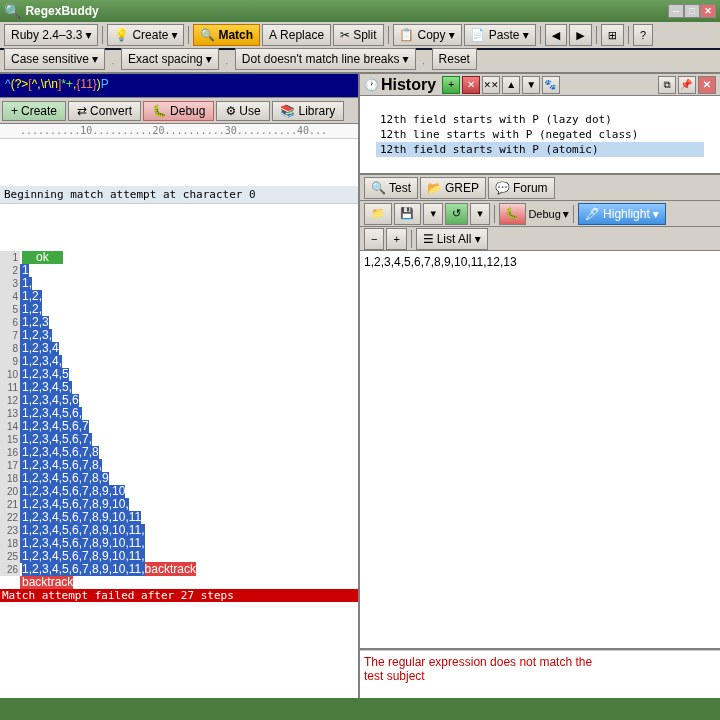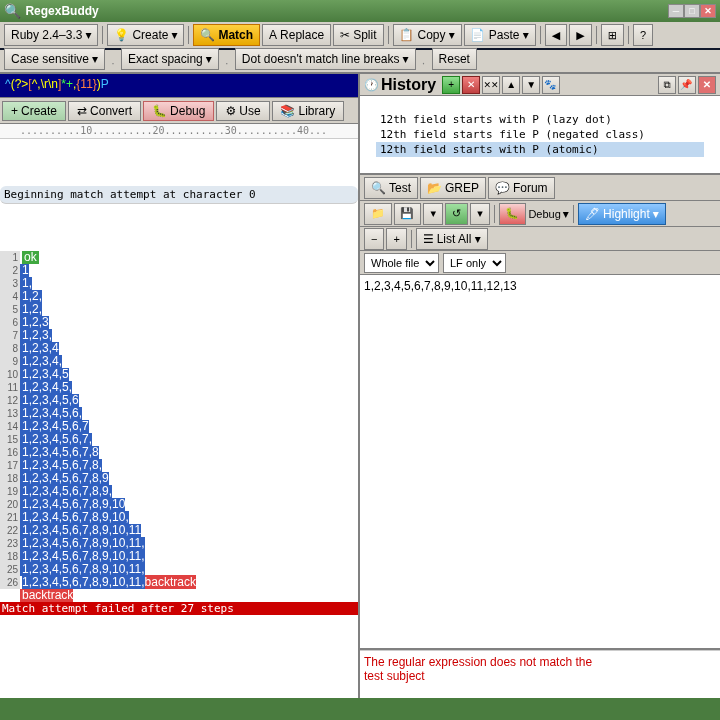--- a/index.html
+++ b/index.html
@@ -243,25 +243,25 @@
           <span>Use</span>
         </button>
         <button class="left-tab">
           <span>📚</span>
           <span>Library</span>
         </button>
       </div>
 
       <div class="debug-area">
         <div class="debug-ruler">..........10..........20..........30..........40...</div>
-        <div style="background:#e0e8f0; padding: 2px 4px; font-size:11px; font-family: monospace; border-bottom:1px solid #ccc;border-radius:6px;">Beginning match attempt at character 0</div>
+        <div style="background:#e0e8f0; padding: 2px 4px; font-size:11px; font-family: monospace; border-bottom:1px solid #ccc;">Beginning match attempt at character 0</div>
         <div class="debug-content" id="debug-lines-container">
         <div class="debug-line">
               <span class="line-num">1</span>
-              <span class="line-content"><span style="background:#40a840;color:white;padding:0 2px;">ok</span></span>
+              <span class="line-content"><span style="background:#40a840;color:white;padding:0 14px;">ok</span></span>
             </div>
             <div class="debug-line">
               <span class="line-num">2</span>
               <span class="line-content sel">1</span>
             </div>
             <div class="debug-line">
               <span class="line-num">3</span>
               <span class="line-content sel">1,</span>
             </div>
             <div class="debug-line">
@@ -316,24 +316,20 @@
               <span class="line-num">16</span>
               <span class="line-content sel">1,2,3,4,5,6,7,8</span>
             </div>
             <div class="debug-line">
               <span class="line-num">17</span>
               <span class="line-content sel">1,2,3,4,5,6,7,8,</span>
             </div>
             <div class="debug-line">
               <span class="line-num">18</span>
               <span class="line-content sel">1,2,3,4,5,6,7,8,9</span>
-            </div>
-            <div class="debug-line">
-              <span class="line-num">19</span>
-              <span class="line-content sel">1,2,3,4,5,6,7,8,9,</span>
             </div>
             <div class="debug-line">
               <span class="line-num">20</span>
               <span class="line-content sel">1,2,3,4,5,6,7,8,9,10</span>
             </div>
             <div class="debug-line">
               <span class="line-num">21</span>
               <span class="line-content sel">1,2,3,4,5,6,7,8,9,10,</span>
             </div>
             <div class="debug-line">
@@ -378,21 +374,21 @@
           <button class="hist-btn">▲</button>
           <button class="hist-btn">▼</button>
           <button class="hist-btn">🐾</button>
           <span class="hist-spacer"></span>
           <button class="hist-btn">⧉</button>
           <button class="hist-btn">📌</button>
           <button class="hist-btn hist-close">✕</button>
         </div>
         <div class="history-list" id="history-list-container">
         <div class="history-item">12th field starts with P (lazy dot)</div>
-            <div class="history-item">12th field starts file P (negated class)</div>
+            <div class="history-item">12th line starts with P (negated class)</div>
             <div class="history-item active">12th field starts with P (atomic)</div>
           </div>
       </div>
 
       <div class="right-toolbar">
         <button class="tb-btn">
           <span>🔍</span>
           <span>Test</span>
         </button>
         <button class="tb-btn">
@@ -426,28 +422,20 @@
       <div style="background:#d4d0c8; display:flex; align-items:center; padding:2px 4px; gap:2px; border-bottom:1px solid #808080; height:24px;">
         <button class="tb-btn">−</button>
         <button class="tb-btn">+</button>
         <div class="separator"></div>
         <button class="tb-btn">
           <span>☰</span>
           <span>List All ▾</span>
         </button>
       </div>
 
-      <div class="text-area-toolbar">
-        <select class="dropdown-select">
-          <option>Whole file</option>
-        </select>
-        <select class="dropdown-select">
-          <option>LF only</option>
-        </select>
-      </div>
 
       <div class="text-content">
         <span>1,2,3,4,5,6,7,8,9,10,11,12,13</span>
       </div>
 
       <div class="error-area">
         <span style="white-space: pre;">The regular expression does not match the
 test subject</span>
       </div>
 

